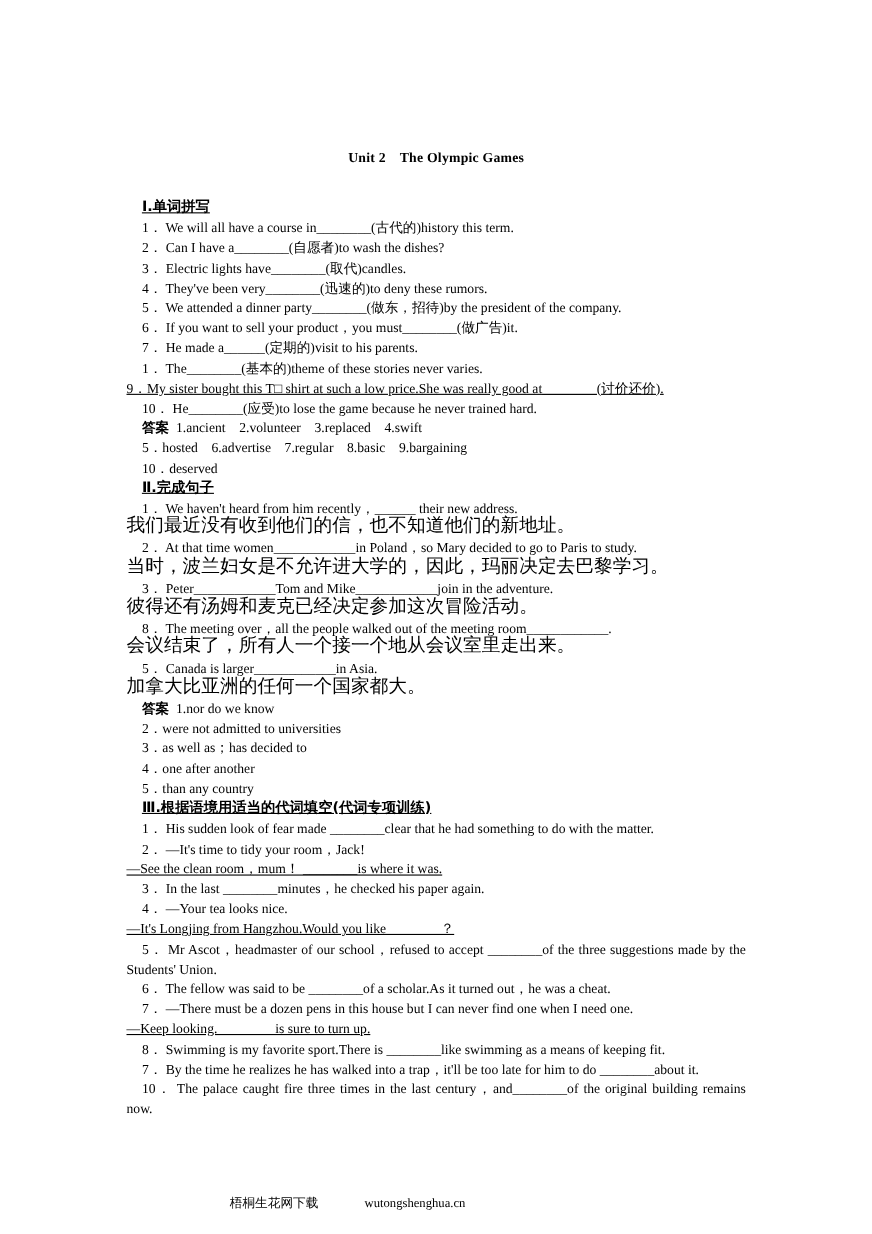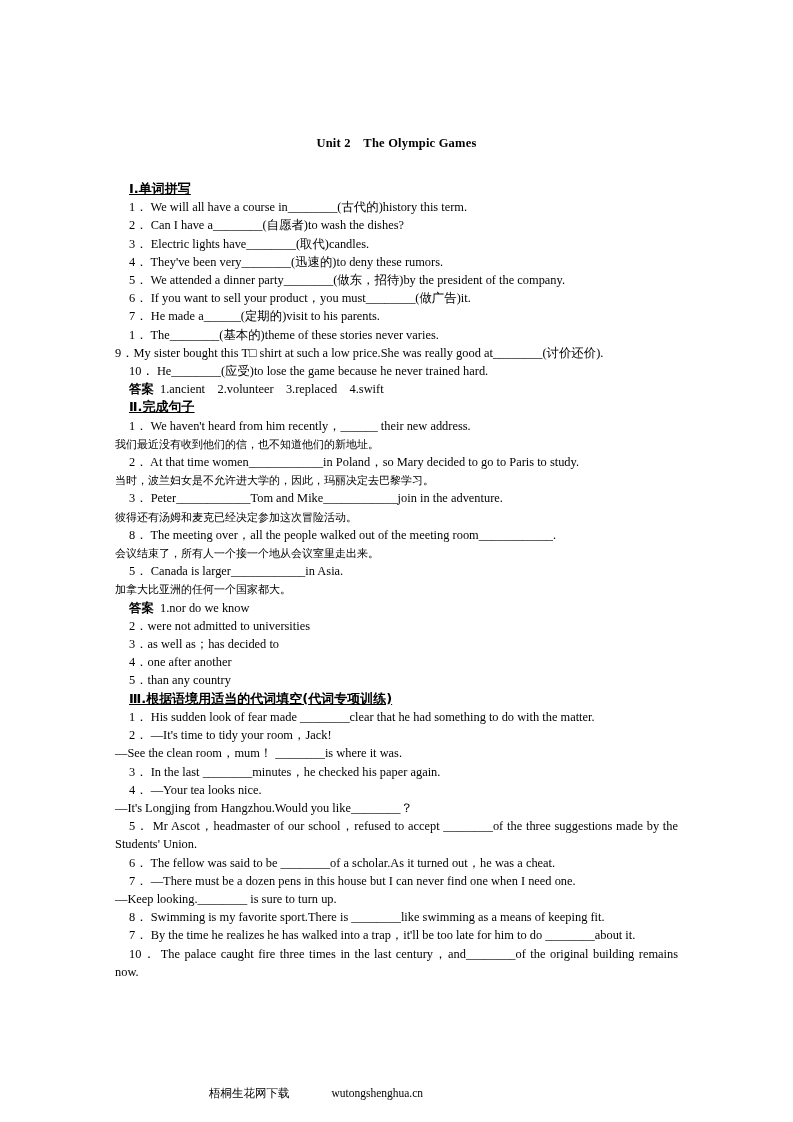--- a/index.html
+++ b/index.html
@@ -50,27 +50,27 @@
   }
 
   .line {
     font-size: 12.4px;
     line-height: 18.2px;
     margin: 0;
     text-align: justify;
     text-justify: inter-word;
   }
   .indent { text-indent: 14px; }
-  .noindent { text-indent: 0; }
+  .noindent { text-indent: 0; text-decoration: underline; }
   .cn-line {
-    font-size: 11px;
+    font-size: 17px;
     line-height: 18.2px;
     margin: 0;
     text-indent: 0;
-    font-family: Liberation Sans, sans-serif;
+    font-family: Liberation Mono, monospace;
   }
   .ans-label {
     font-weight: bold;
     font-family: "DejaVu Sans", "Liberation Sans", sans-serif;
     font-size: 12.4px;
   }
   .cn { font-family: "DejaVu Sans", "Liberation Sans", sans-serif; }
   .just-left-last { text-align: justify; text-align-last: left; }
 
   .footer {
@@ -108,20 +108,22 @@
     <p class="line indent"><span>3． Electric lights have________(取代)candles.</span></p>
     <p class="line indent"><span>4． They've been very________(迅速的)to deny these rumors.</span></p>
     <p class="line indent"><span>5． We attended a dinner party________(做东，招待)by the president of the company.</span></p>
     <p class="line indent"><span>6． If you want to sell your product，you must________(做广告)it.</span></p>
     <p class="line indent"><span>7． He made a______(定期的)visit to his parents.</span></p>
     <p class="line indent"><span>1． The________(基本的)theme of these stories never varies.</span></p>
     <p class="line noindent just-left-last"><span>9．My sister bought this T□ shirt at such a low price.She was really good at________(讨价还价).</span></p>
     <p class="line indent"><span>10． He________(应受)to lose the game because he never trained hard.</span></p>
 
     <p class="line indent"><span class="ans-label">答案</span> <span>1.ancient　2.volunteer　3.replaced　4.swift</span></p>
+    <p class="line indent"><span>5．hosted　6.advertise　7.regular　8.basic　9.bargaining</span></p>
+    <p class="line indent"><span>10．deserved</span></p>
 
     <div class="sec-head cn">Ⅱ.完成句子</div>
 
     <p class="line indent"><span>1． We haven't heard from him recently，______ their new address.</span></p>
     <p class="cn-line"><span>我们最近没有收到他们的信，也不知道他们的新地址。</span></p>
     <p class="line indent"><span>2． At that time women____________in Poland，so Mary decided to go to Paris to study.</span></p>
     <p class="cn-line"><span>当时，波兰妇女是不允许进大学的，因此，玛丽决定去巴黎学习。</span></p>
     <p class="line indent"><span>3． Peter____________Tom and Mike____________join in the adventure.</span></p>
     <p class="cn-line"><span>彼得还有汤姆和麦克已经决定参加这次冒险活动。</span></p>
     <p class="line indent"><span>8． The meeting over，all the people walked out of the meeting room____________.</span></p>

